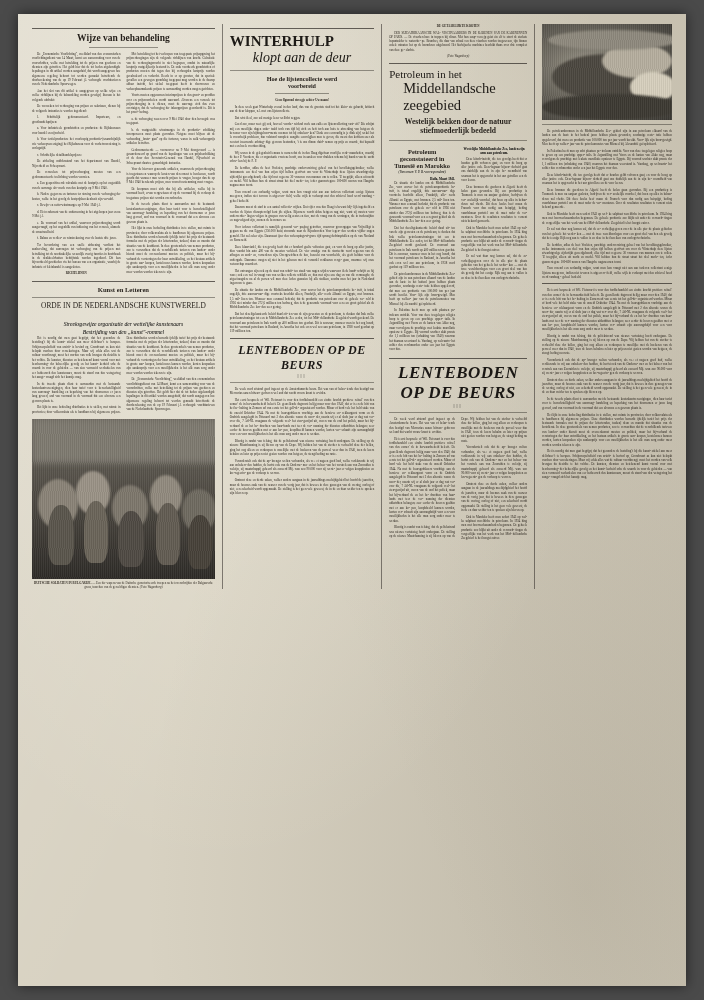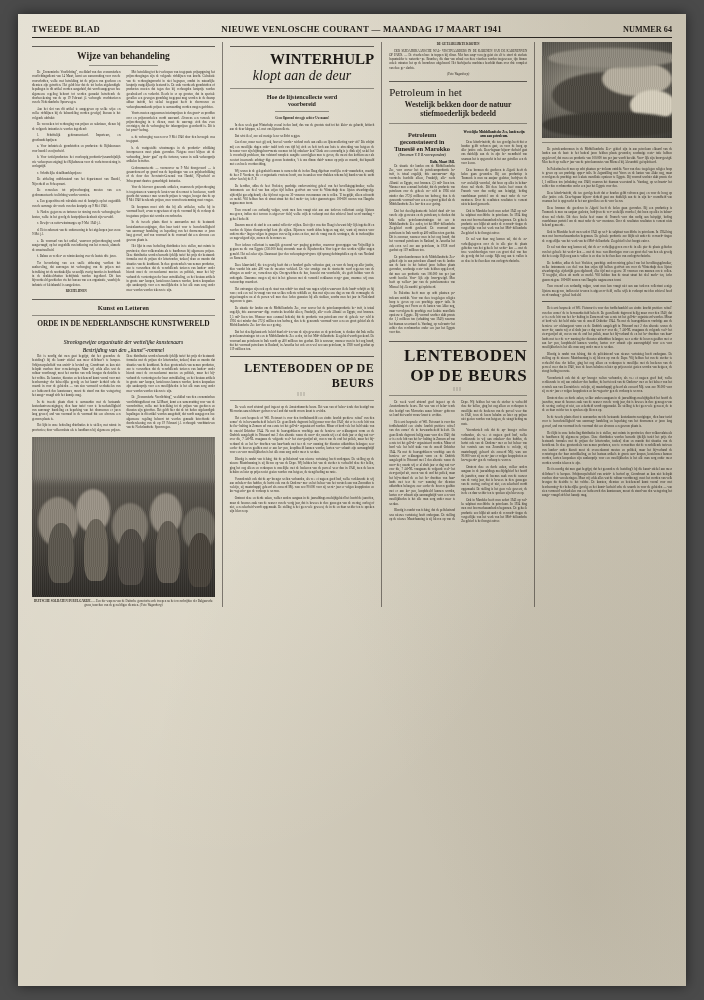--- a/index.html
+++ b/index.html
@@ -44,39 +44,39 @@
   .body-txt{font-size:3.05px;line-height:1.42;text-align:justify;color:#2a241d;
     hyphens:auto;word-spacing:.2px;}
   .body-txt p{margin:0 0 2.4px 0;text-indent:5px;}
   .two{column-count:2;column-gap:6px;}
   .center{text-align:center;text-indent:0 !important;}
   .b{font-weight:bold;}
   .i{font-style:italic;}
   .caption{font-size:3.1px;text-align:center;color:#332d25;line-height:1.3;margin-top:2px;}
 
   
-  .wh-title{font-size:15px;font-weight:bold;text-align:right;margin:1px 0 0 0;color:#1d1a16;}
+  .wh-title{font-size:15px;font-weight:bold;text-align:left;margin:1px 0 0 0;color:#1d1a16;}
   .wh-sub{font-size:14px;font-style:italic;text-align:center;margin:0 0 2px 0;color:#1d1a16;}
   .wh-line{font-size:6.2px;text-align:center;font-weight:bold;margin:2px 0 1px;color:#241f1a;}
   .wh-line2{font-size:6px;text-align:center;font-weight:bold;margin:0 0 3px;color:#241f1a;}
 
   
   .pet-t1{font-size:11px;font-weight:normal;margin:3px 0 0 0;color:#1d1a16;}
   .pet-t2{font-size:14.5px;font-weight:normal;margin:0 0 3px 14px;color:#1d1a16;}
   .pet-sub{font-size:7.6px;font-weight:bold;text-align:center;line-height:1.25;margin:2px 0 4px;color:#241f1a;}
   .pet-h{font-size:6.4px;font-weight:bold;text-align:center;margin:3px 0 1px;color:#241f1a;}
   .pet-note{font-size:3.4px;text-align:center;font-style:italic;margin:1px 0 3px;}
 
   
-  .lente{font-size:17px;font-weight:bold;text-align:right;letter-spacing:.5px;margin:2px 0 0;color:#1b1815;}
+  .lente{font-size:17px;font-weight:bold;text-align:center;letter-spacing:.5px;margin:2px 0 0;color:#1b1815;font-style:italic;}
   .lente-mark{font-size:5px;text-align:center;margin:0 0 3px;letter-spacing:2px;}
 
   
   .k-small{font-size:6.6px;font-weight:bold;text-align:center;margin:3px 0 1px;color:#241f1a;}
-  .k-big{font-size:7.4px;font-weight:bold;text-align:center;line-height:1.2;margin:1px 0 10px;color:#241f1a;}
+  .k-big{font-size:7.4px;font-weight:normal;text-align:center;line-height:1.2;margin:1px 0 10px;color:#241f1a;}
   .k-it{font-size:5.6px;font-style:italic;text-align:center;margin:2px 0 1px;}
 
   
   .photo{position:relative;overflow:hidden;border:0;}
   .photo.top{height:96px;background:
      radial-gradient(ellipse at 35% 45%, #9c978a 0%, #6e6a60 40%, #3a3833 100%);}
   .photo.bottom{height:160px;background:
      linear-gradient(180deg,#6d685f 0%, #4a463f 55%, #2e2b27 100%);}
   .ph-grain{position:absolute;inset:0;
     background-image:repeating-linear-gradient(92deg, rgba(255,255,255,0.05) 0 1px, rgba(0,0,0,0.05) 1px 2px);}
@@ -88,25 +88,20 @@
   .colhdr{font-size:4.6px;font-weight:bold;text-align:center;margin:2px 0;}
   .rt{font-size:3.4px;text-align:right;}
 </style>
 </head>
 <body>
 
 <div class="page">
   <div class="paper-tone"></div>
   <div class="inner">
 
-    <div class="masthead">
-      <div class="mh-left">TWEEDE BLAD</div>
-      <div class="mh-center">NIEUWE VENLOSCHE COURANT — MAANDAG 17 MAART 1941</div>
-      <div class="mh-right">NUMMER 64</div>
-    </div>
 
     <div class="cols">
 
       <div class="col c1">
         <hr class="rule">
         <h2 class="sub">Wijze van behandeling</h2>
         <hr class="rule thin short">
         <div class="body-txt two">
           <p>De „Economische Voorlichting", weekblad van den economischen voorlichtingsdienst van 14 Maart, komt een samenvatting voor van de voorschriften, welke met betrekking tot de prijzen van goederen en diensten zijn getroffen. Het geldt hier dat de tot heden afgekondigde bepalingen in dit artikel worden aangeduid, dat wordt aangegeven hoe algemeene regeling behoort tot werden gemaakt betreffende de doorberekening van de op 19 Februari j.l. verhoogde vrachttarieven van de Nederlandsche Spoorwegen.</p>
           <p>Aan het slot van dit artikel te aangegeven op welke wijze en welke richtlijnen bij de behandeling worden gevolgd, literaan is het volgende uitdrukt:</p>
@@ -215,20 +210,21 @@
 
       <div class="col c3">
         <div class="body-txt" style="font-size:3px;">
           <p class="center b">DE GETAARLIJKTE KOOTEN</p>
           <p>DER SUIDAFRIKAANSCHE WAL- VISCHVAARDERS IN DE KABENEN VAN DE KABENENVEN OP PARIS. — De visschen hare in treppen bij clinac. Met hun susp- vereejp geist ein elf te stoof de sterkste bepantsalder te waterobe- pe. Branches, die daar van schaal cen deze visschen worden toegewezen, tijn binnen enkele minuten het op de boonderen uitgehoend. Het hierbijzerke machines beschikt thans over drie compleet van deze ge- slachte.</p>
           <p class="center i">(Foto Wagenhorp)</p>
         </div>
 
         <hr class="rule">
         <h1 class="pet-t1">Petroleum in het</h1>
+        <h1 class="pet-t2">Middellandsche zeegebied</h1>
         <div class="pet-sub">Westelijk bekken door de natuur stiefmoederlijk bedeeld</div>
         <hr class="rule thin">
 
         <div style="display:flex;gap:6px;">
           <div style="width:66px;">
             <div class="pet-h">Petroleum geconstateerd in Tunesië en Marokko</div>
             <div class="pet-note">(Van onzen V. P. B.-correspondent)</div>
             <div class="rt b" style="font-size:3.1px;">Haifa, Maart 1941.</div>
             <div class="body-txt">
               <p>De situatie der landen om de Middellandsche Zee, voor zoover het de petroleumproductie be- treft, is totaal ongelijk, drie aanvaar-uur- dige voortreks beschikt alleen, Frankrijk, alle- reeds Albanië en Egypte, met bronnen. 2,5 mil- lioen ton. Wanneer men eenmaal bedenkt, dat de productie van petroleum over de geheele we- reld in 1936 niet minder dan 272,6 millioen ton bedroeg, dan is de genoemde voorraad voor een een groot gebied als de Middellandsche Zee lan- den zeer gering.</p>

